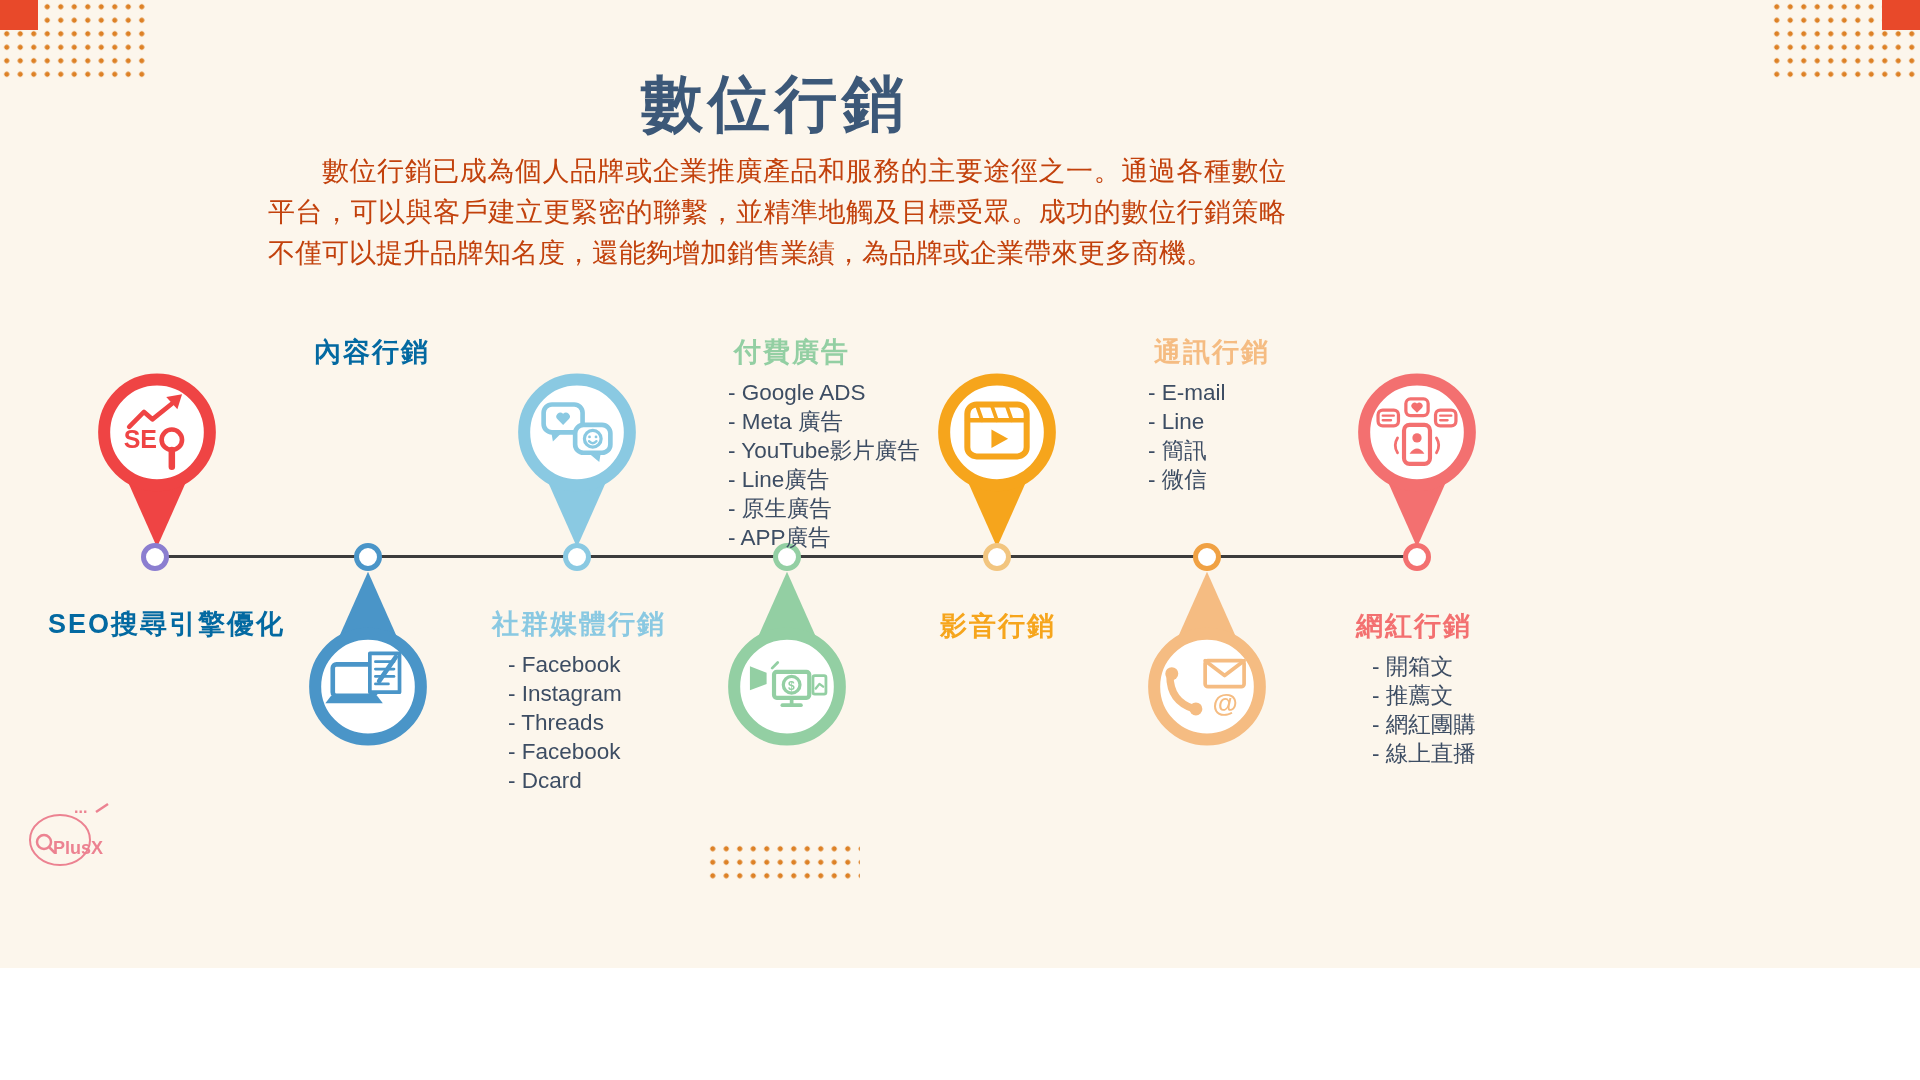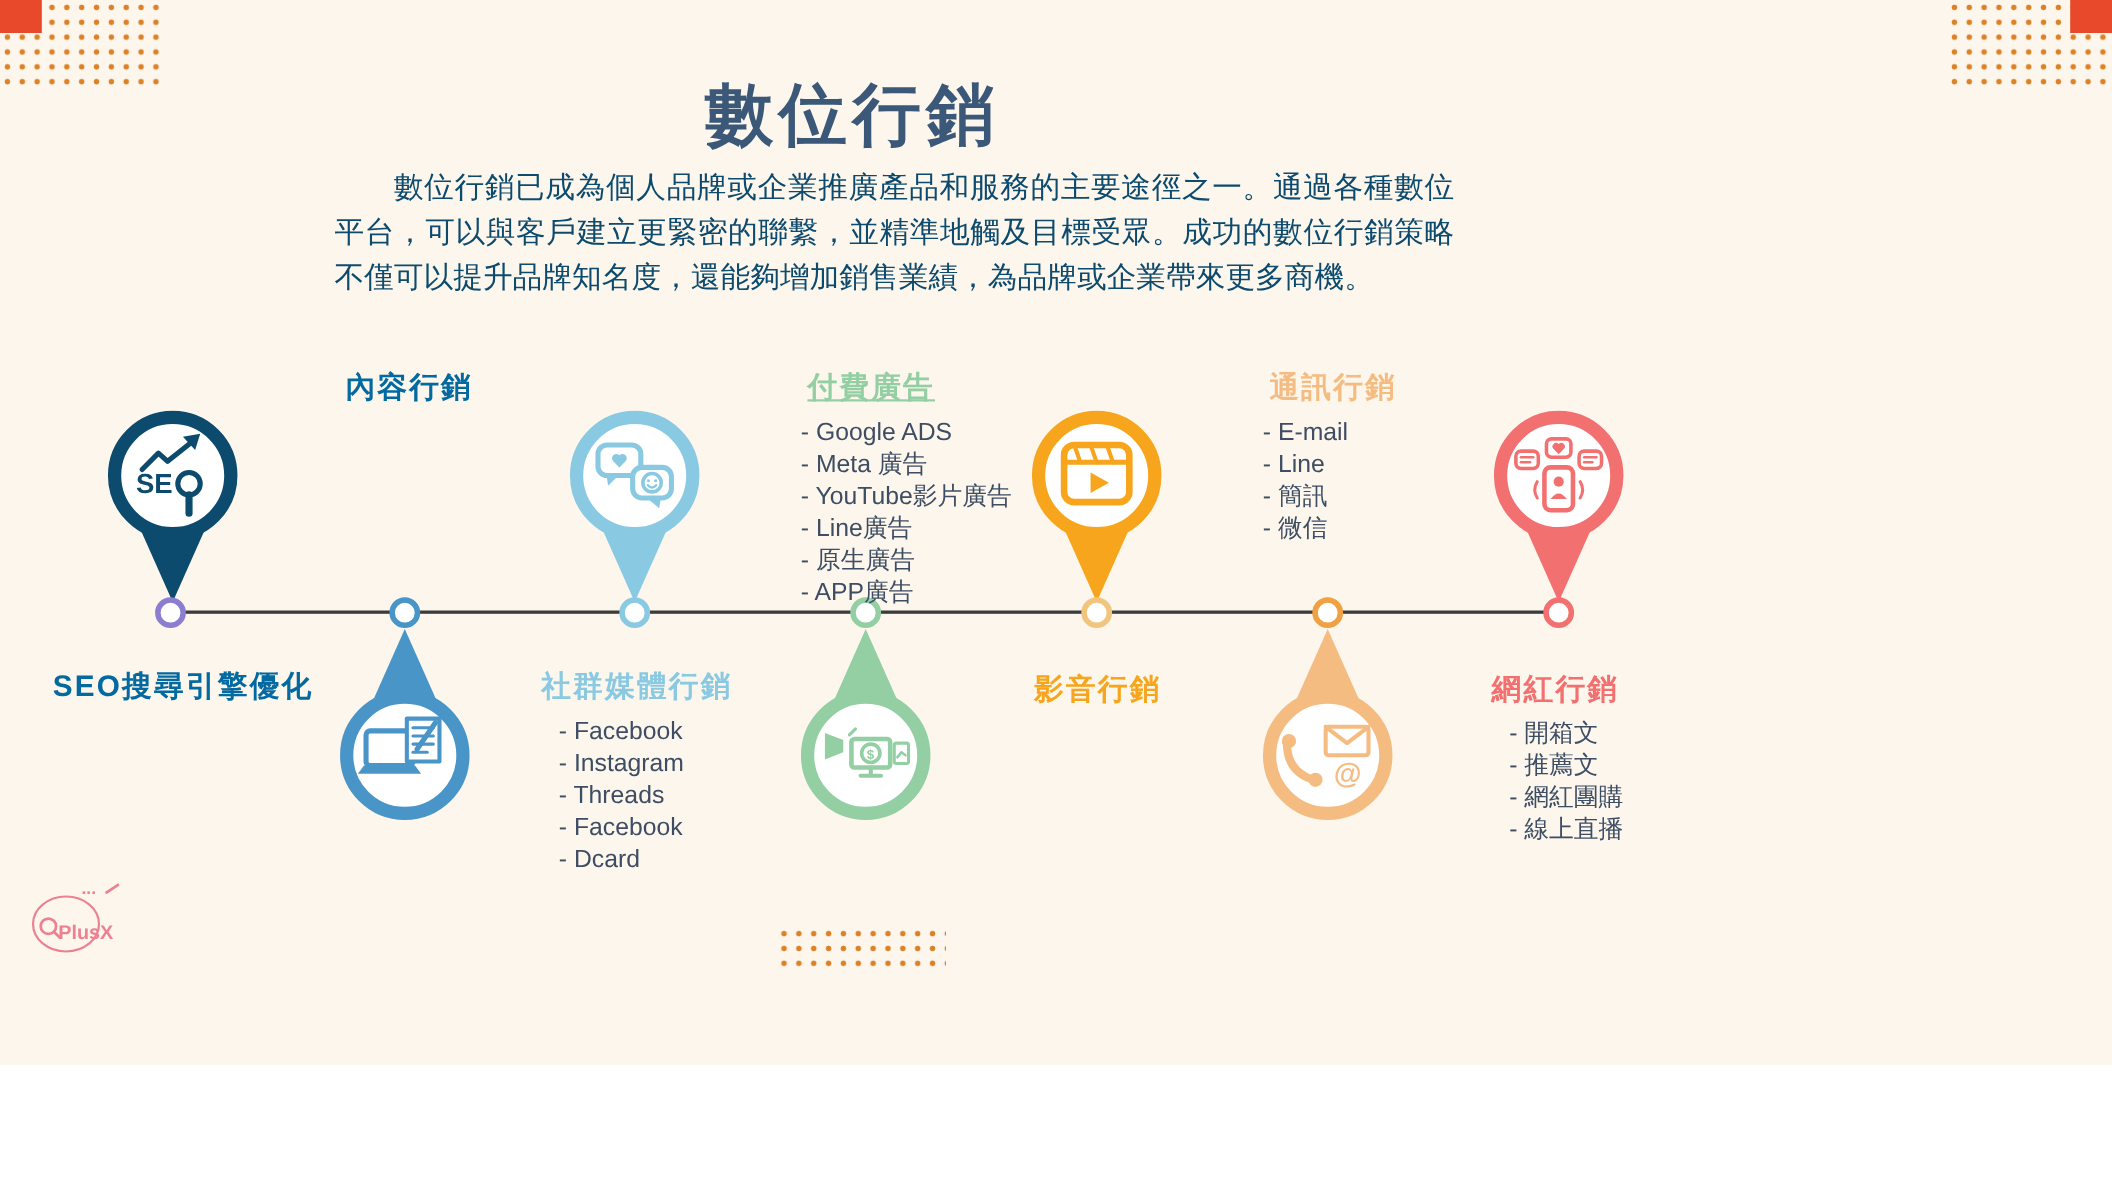--- a/index.html
+++ b/index.html
@@ -17,21 +17,21 @@
   .sq-tl { left:0; top:0; }
   .sq-tr { left:1882px; top:0; }
   .sq-br { left:1882px; top:1050px; }
 
   
   .page-title { position:absolute; left:170px; top:62px; width:1210px; text-align:center;
     font-family:"DejaVu Serif","Liberation Serif",serif; font-size:62px; font-weight:bold;
     color:#3c5878; letter-spacing:5px; }
   .intro { position:absolute; left:268px; top:150px; width:1018px;
     font-family:"DejaVu Serif","Liberation Serif",serif;
-    font-size:27px; line-height:41px; color:#0c4a6e; text-indent:54px; text-align:justify;margin-left:36px; }
+    font-size:27px; line-height:41px; color:#c2410c; text-indent:54px; text-align:justify; }
 
   
   .timeline-line { position:absolute; left:155px; top:555px; width:1263px; height:3px; background:#3c3c3c; z-index:1; }
   .node { position:absolute; top:543px; width:28px; height:28px; border:5px solid; border-radius:50%;
     background:#ffffff; z-index:3; }
   #node-1 { left:141px; } #node-2 { left:354px; } #node-3 { left:563px; } #node-4 { left:773px; }
   #node-5 { left:983px; } #node-6 { left:1193px; } #node-7 { left:1403px; }
 
   .pin { position:absolute; width:130px; height:178px; z-index:2; }
   .pin svg { display:block; width:100%; height:100%; }
@@ -78,21 +78,21 @@
 
   <div class="timeline-line" style="background-color: rgb(60, 60, 60);"></div>
   <div class="node" id="node-1" style="color: rgb(139, 126, 208);"></div>
   <div class="node" id="node-2" style="color: rgb(74, 149, 200);"></div>
   <div class="node" id="node-3" style="color: rgb(138, 201, 226);"></div>
   <div class="node" id="node-4" style="color: rgb(147, 207, 163);"></div>
   <div class="node" id="node-5" style="color: rgb(242, 197, 127);"></div>
   <div class="node" id="node-6" style="color: rgb(240, 161, 67);"></div>
   <div class="node" id="node-7" style="color: rgb(243, 112, 112);"></div>
 
-  <div class="pin pin-down" id="pin-seo" style="color: #0c4a6e;">
+  <div class="pin pin-down" id="pin-seo" style="color: #ef4444;">
     <svg viewBox="0 0 140 192">
       <polygon points="30,98 110,98 70,188" fill="currentColor" stroke="none"></polygon>
       <circle cx="70" cy="64" r="57" fill="#ffffff" stroke="currentColor" stroke-width="13"></circle>
       <g stroke="currentColor" fill="none" stroke-width="5" stroke-linecap="round" stroke-linejoin="round" transform="translate(70,64)">
         <polyline points="-30,-6 -14,-22 -5,-14 20,-34"></polyline>
         <polygon points="27,-41 10,-38 22,-25" fill="currentColor" stroke="none"></polygon>
         <text x="-36" y="17" font-size="27" font-weight="bold" fill="currentColor" stroke="none" font-family="Liberation Sans, sans-serif">SE</text>
         <circle cx="16" cy="8" r="11"></circle>
         <line x1="16" y1="19" x2="16" y2="37" stroke-width="7"></line>
       </g>
@@ -218,21 +218,21 @@
     <div class="section-items">
         <div class="item">- Facebook</div>
         <div class="item">- Instagram</div>
         <div class="item">- Threads</div>
         <div class="item">- Facebook</div>
         <div class="item">- Dcard</div>
       </div>
   </div>
 
   <div class="section-text above" id="text-ads">
-    <div class="section-title" style="color: rgb(147, 207, 163); text-decoration: underline;">付費廣告</div>
+    <div class="section-title" style="color: rgb(147, 207, 163);">付費廣告</div>
     <div class="section-items">
         <div class="item">- Google ADS</div>
         <div class="item">- Meta 廣告</div>
         <div class="item">- YouTube影片廣告</div>
         <div class="item">- Line廣告</div>
         <div class="item">- 原生廣告</div>
         <div class="item">- APP廣告</div>
       </div>
   </div>
 

